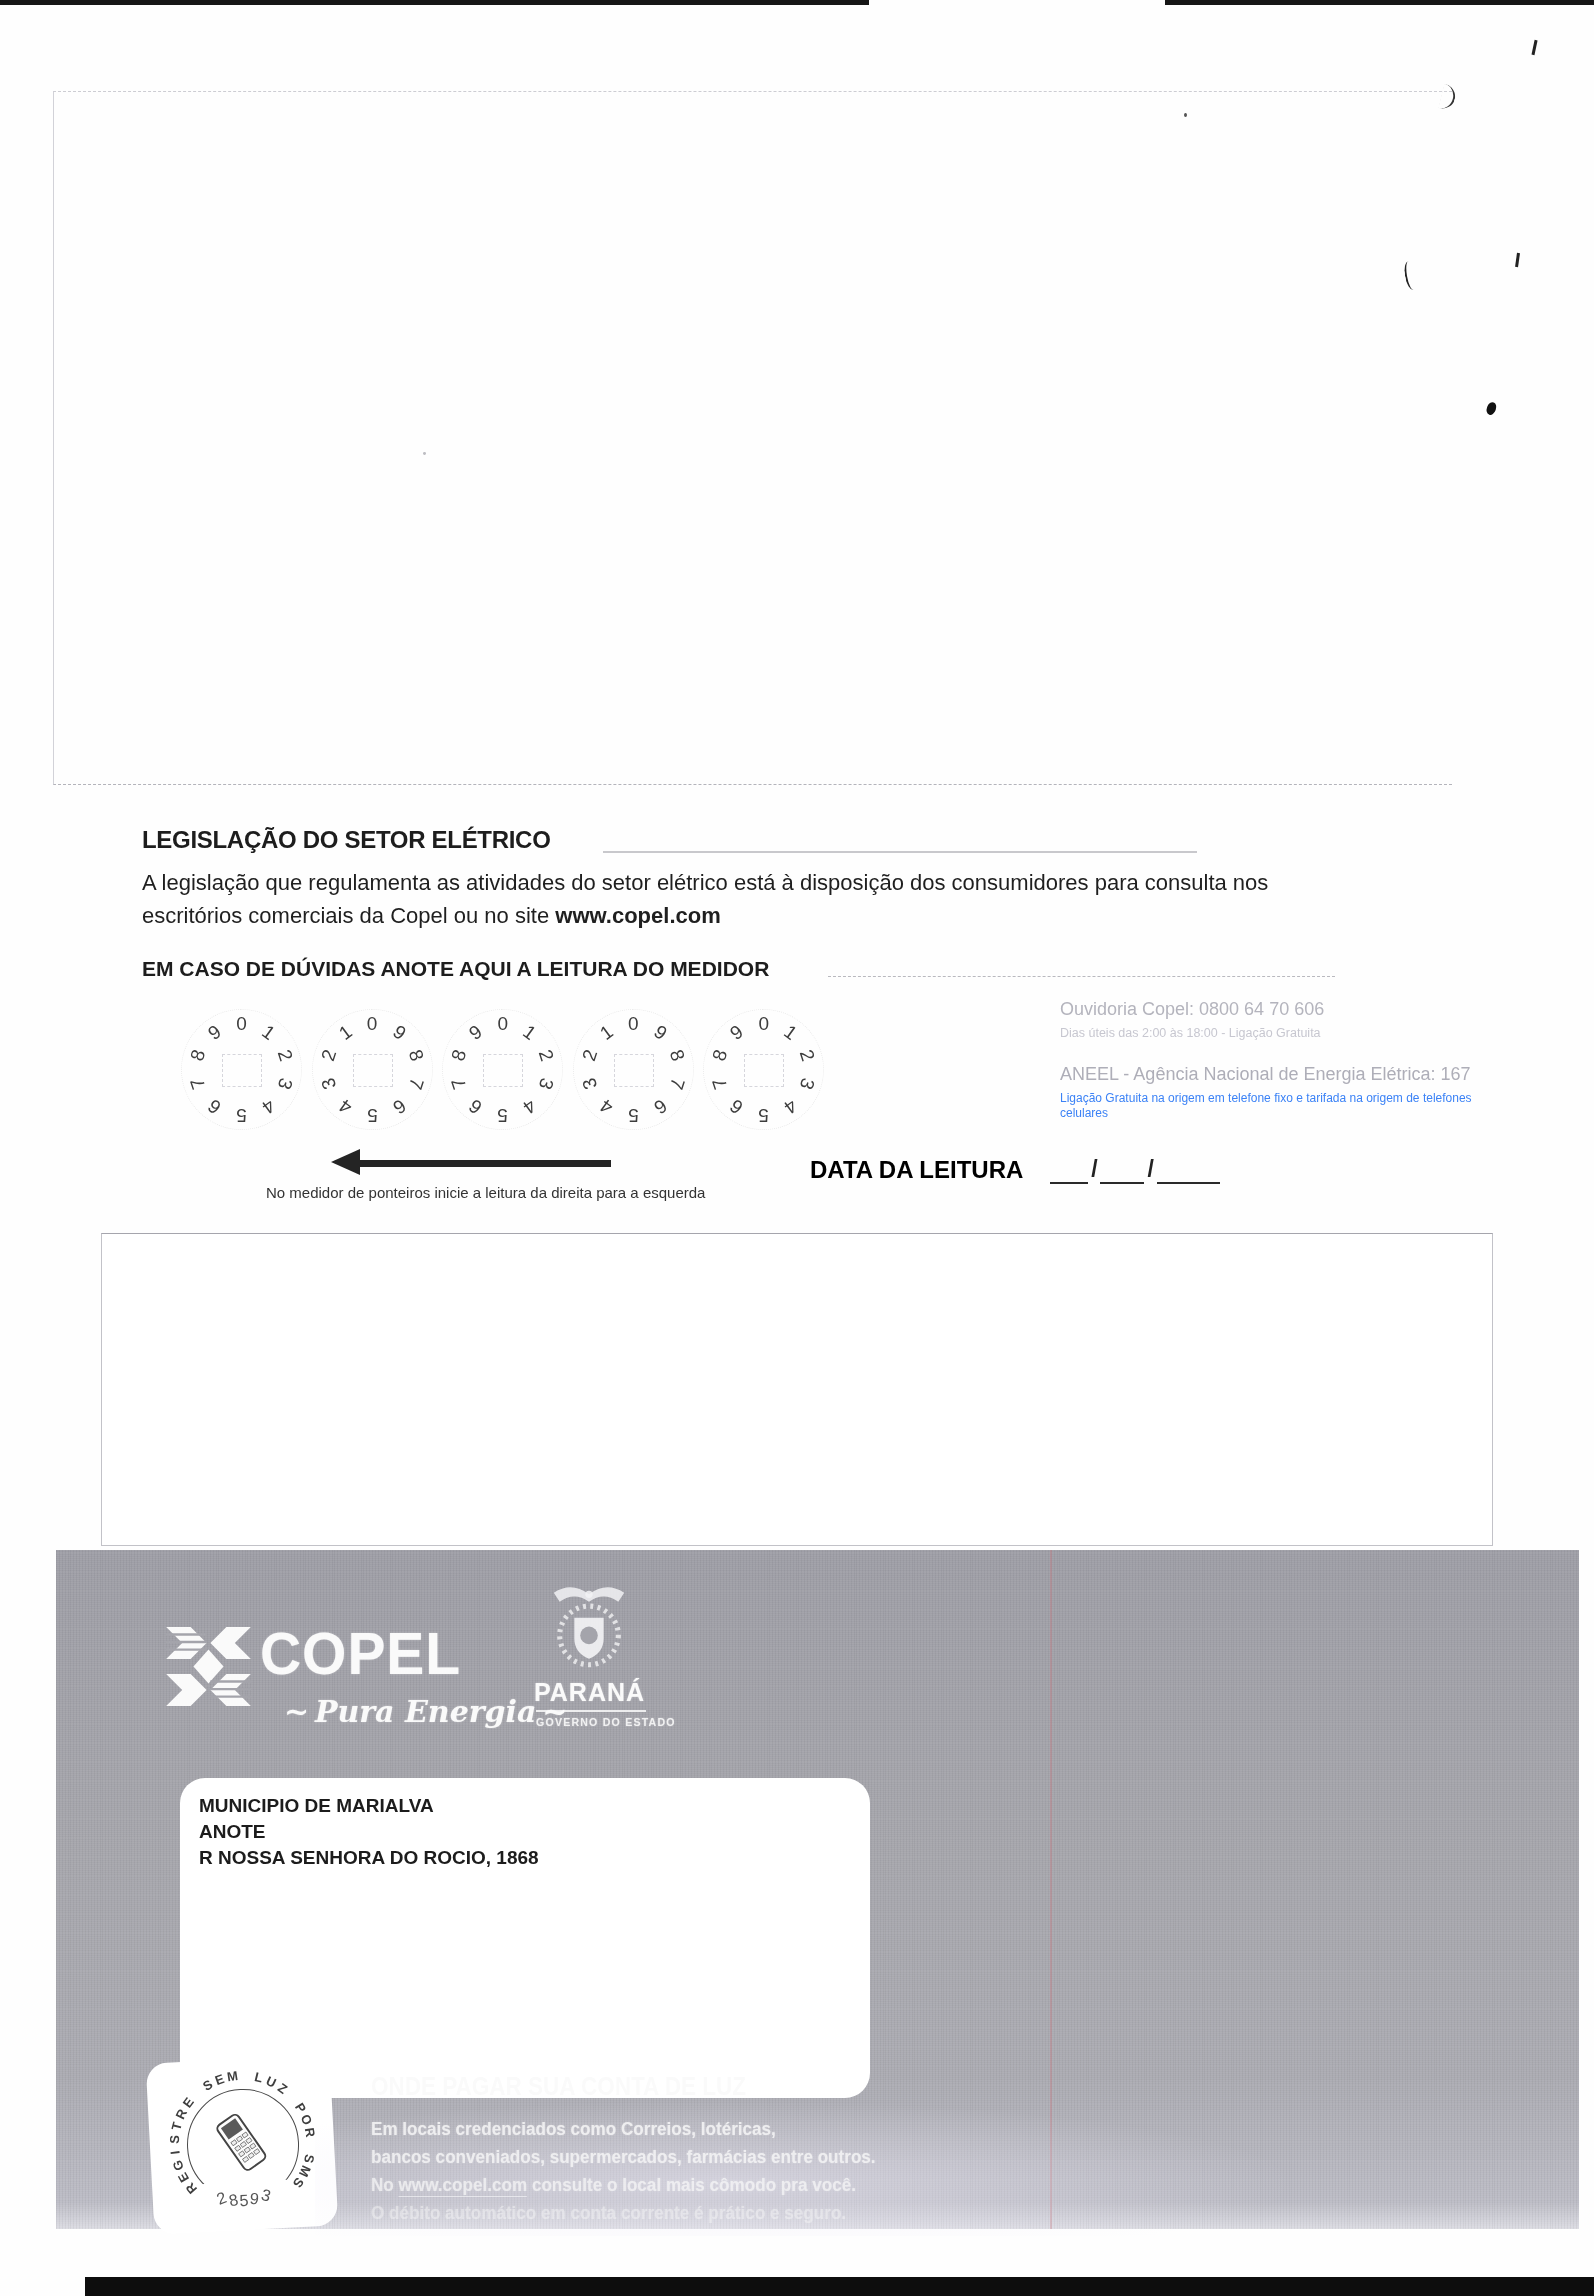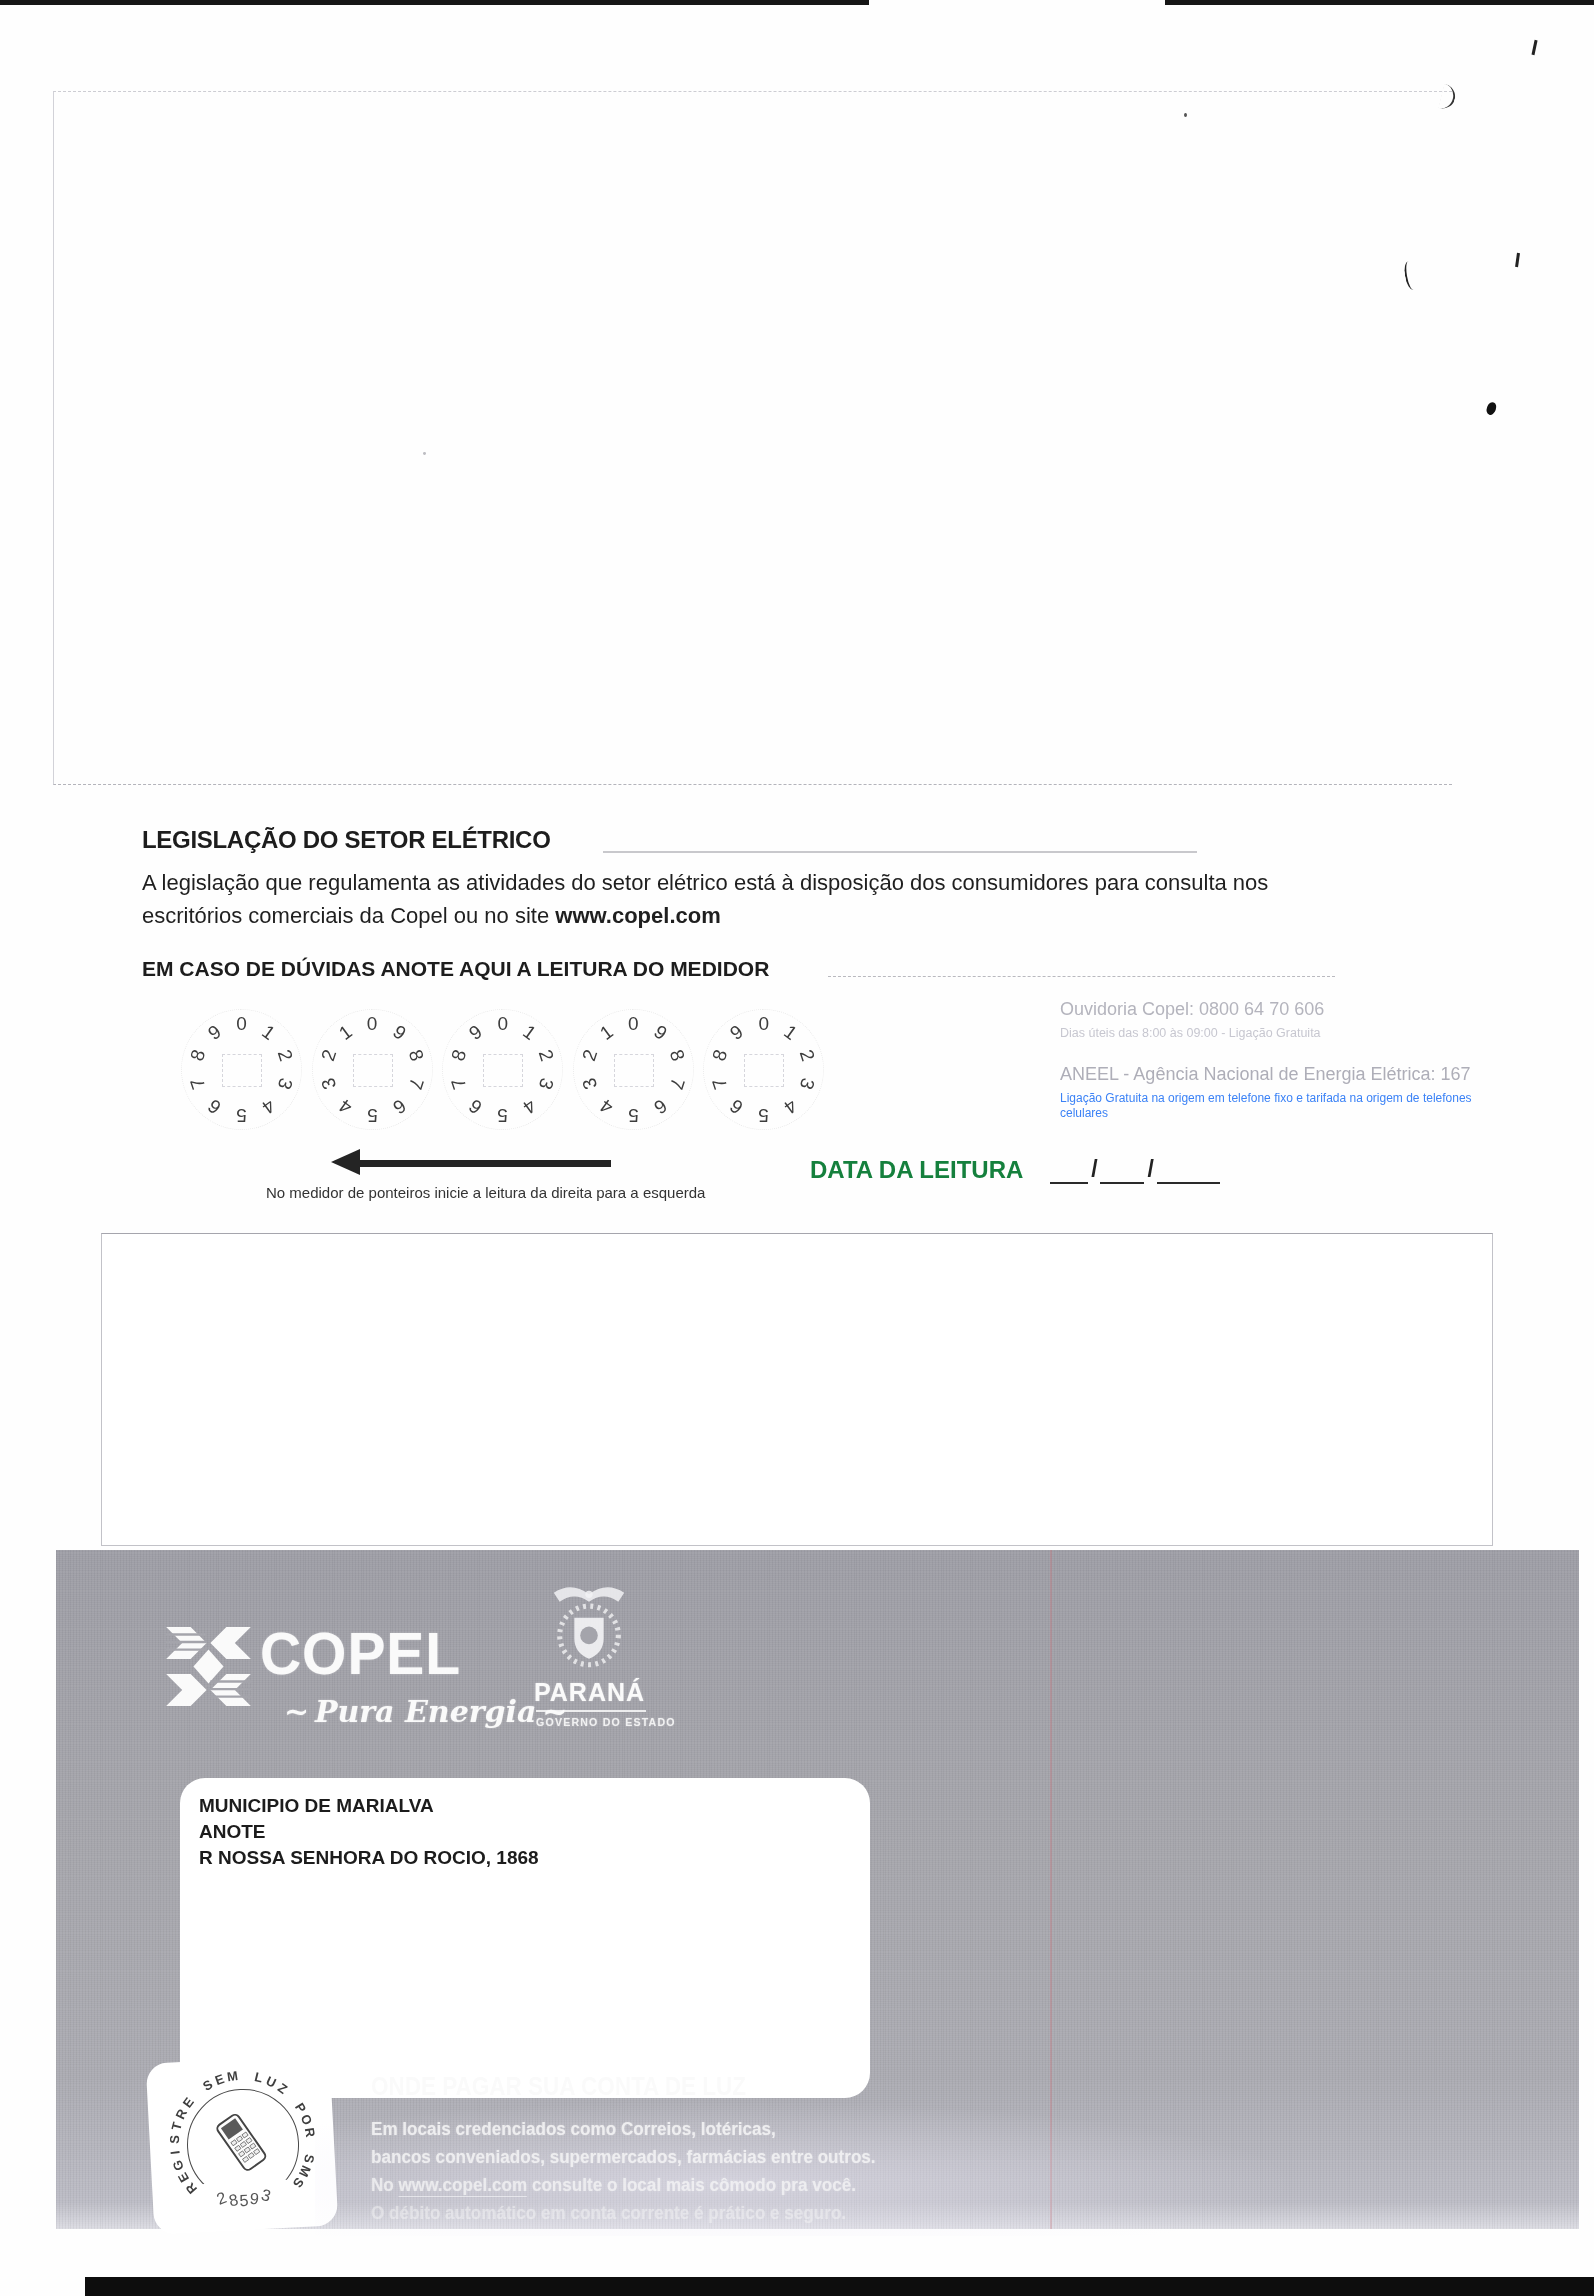--- a/index.html
+++ b/index.html
@@ -38,21 +38,21 @@
   #ouv-sub{left:1060px;top:1026px;font-size:12.5px;color:#c7c7d0;}
   #aneel-title{left:1060px;top:1064px;font-size:18px;color:#aeaeb8;}
   #aneel-sub{left:1060px;top:1091px;width:452px;font-size:12px;line-height:15.4px;color:#3b82f6;}
 
   
   #arrow-head{left:331px;top:1149px;width:0;height:0;border-top:13.4px solid transparent;
               border-bottom:13.4px solid transparent;border-right:29px solid #242424;}
   #arrow-shaft{left:357px;top:1160px;width:254px;height:6.7px;background:#242424;}
   #arrow-caption{left:266px;top:1184px;font-size:15px;color:#333;white-space:nowrap;}
   #date-row{left:810px;top:1151px;display:flex;align-items:flex-end;height:33px;}
-  #date-label{font-size:24px;font-weight:bold;color:#15803d;line-height:29px;}
+  #date-label{font-size:24px;font-weight:bold;color:#000000;line-height:29px;}
   .date-blank{display:inline-block;border-bottom:2.9px solid #2a2a2a;height:25px;}
   .date-slash{font-size:23px;font-weight:bold;margin:0 2.9px;line-height:29px;}
 
   
   #footer{left:56px;top:1550px;width:1523px;height:679px;
     background:
       repeating-linear-gradient(0deg, rgba(255,255,255,.05) 0 1px, rgba(0,0,0,0) 1px 1.9px),
       repeating-linear-gradient(90deg, rgba(0,0,0,.045) 0 1px, rgba(255,255,255,0) 1px 2.9px),
       linear-gradient(180deg,#9e9ea6 0%,#a6a6ac 45%,#ababb2 78%,#bcbcc5 96%,#dcdce3 100%);}
   #footer .white-text{color:#fafafa;text-shadow:0 0 1.9px rgba(255,255,255,.45);}
@@ -187,21 +187,21 @@
         <span class="dial-digit" style="transform: rotate(180deg) translateY(-46px);">5</span>
         <span class="dial-digit" style="transform: rotate(216deg) translateY(-46px);">6</span>
         <span class="dial-digit" style="transform: rotate(252deg) translateY(-46px);">7</span>
         <span class="dial-digit" style="transform: rotate(288deg) translateY(-46px);">8</span>
         <span class="dial-digit" style="transform: rotate(324deg) translateY(-46px);">9</span>
         <div class="dial-window"></div>
       </div>
     </div>
 
   <div class="abs" id="ouv-title">Ouvidoria Copel: 0800 64 70 606</div>
-  <div class="abs" id="ouv-sub">Dias úteis das 8:00 às 09:00 - Ligação Gratuita</div>
+  <div class="abs" id="ouv-sub">Dias úteis das 2:00 às 18:00 - Ligação Gratuita</div>
   <div class="abs" id="aneel-title">ANEEL - Agência Nacional de Energia Elétrica: 167</div>
   <div class="abs" id="aneel-sub">Ligação Gratuita na origem em telefone fixo e tarifada na origem de telefones celulares</div>
 
   <div class="abs" id="arrow-head"></div>
   <div class="abs" id="arrow-shaft"></div>
   <div class="abs" id="arrow-caption">No medidor de ponteiros inicie a leitura da direita para a esquerda</div>
   <div class="abs" id="date-row">
     <span id="date-label">DATA DA LEITURA</span>
     <span style="width:27px;"></span>
     <span class="date-blank" style="width:38px;"></span>

